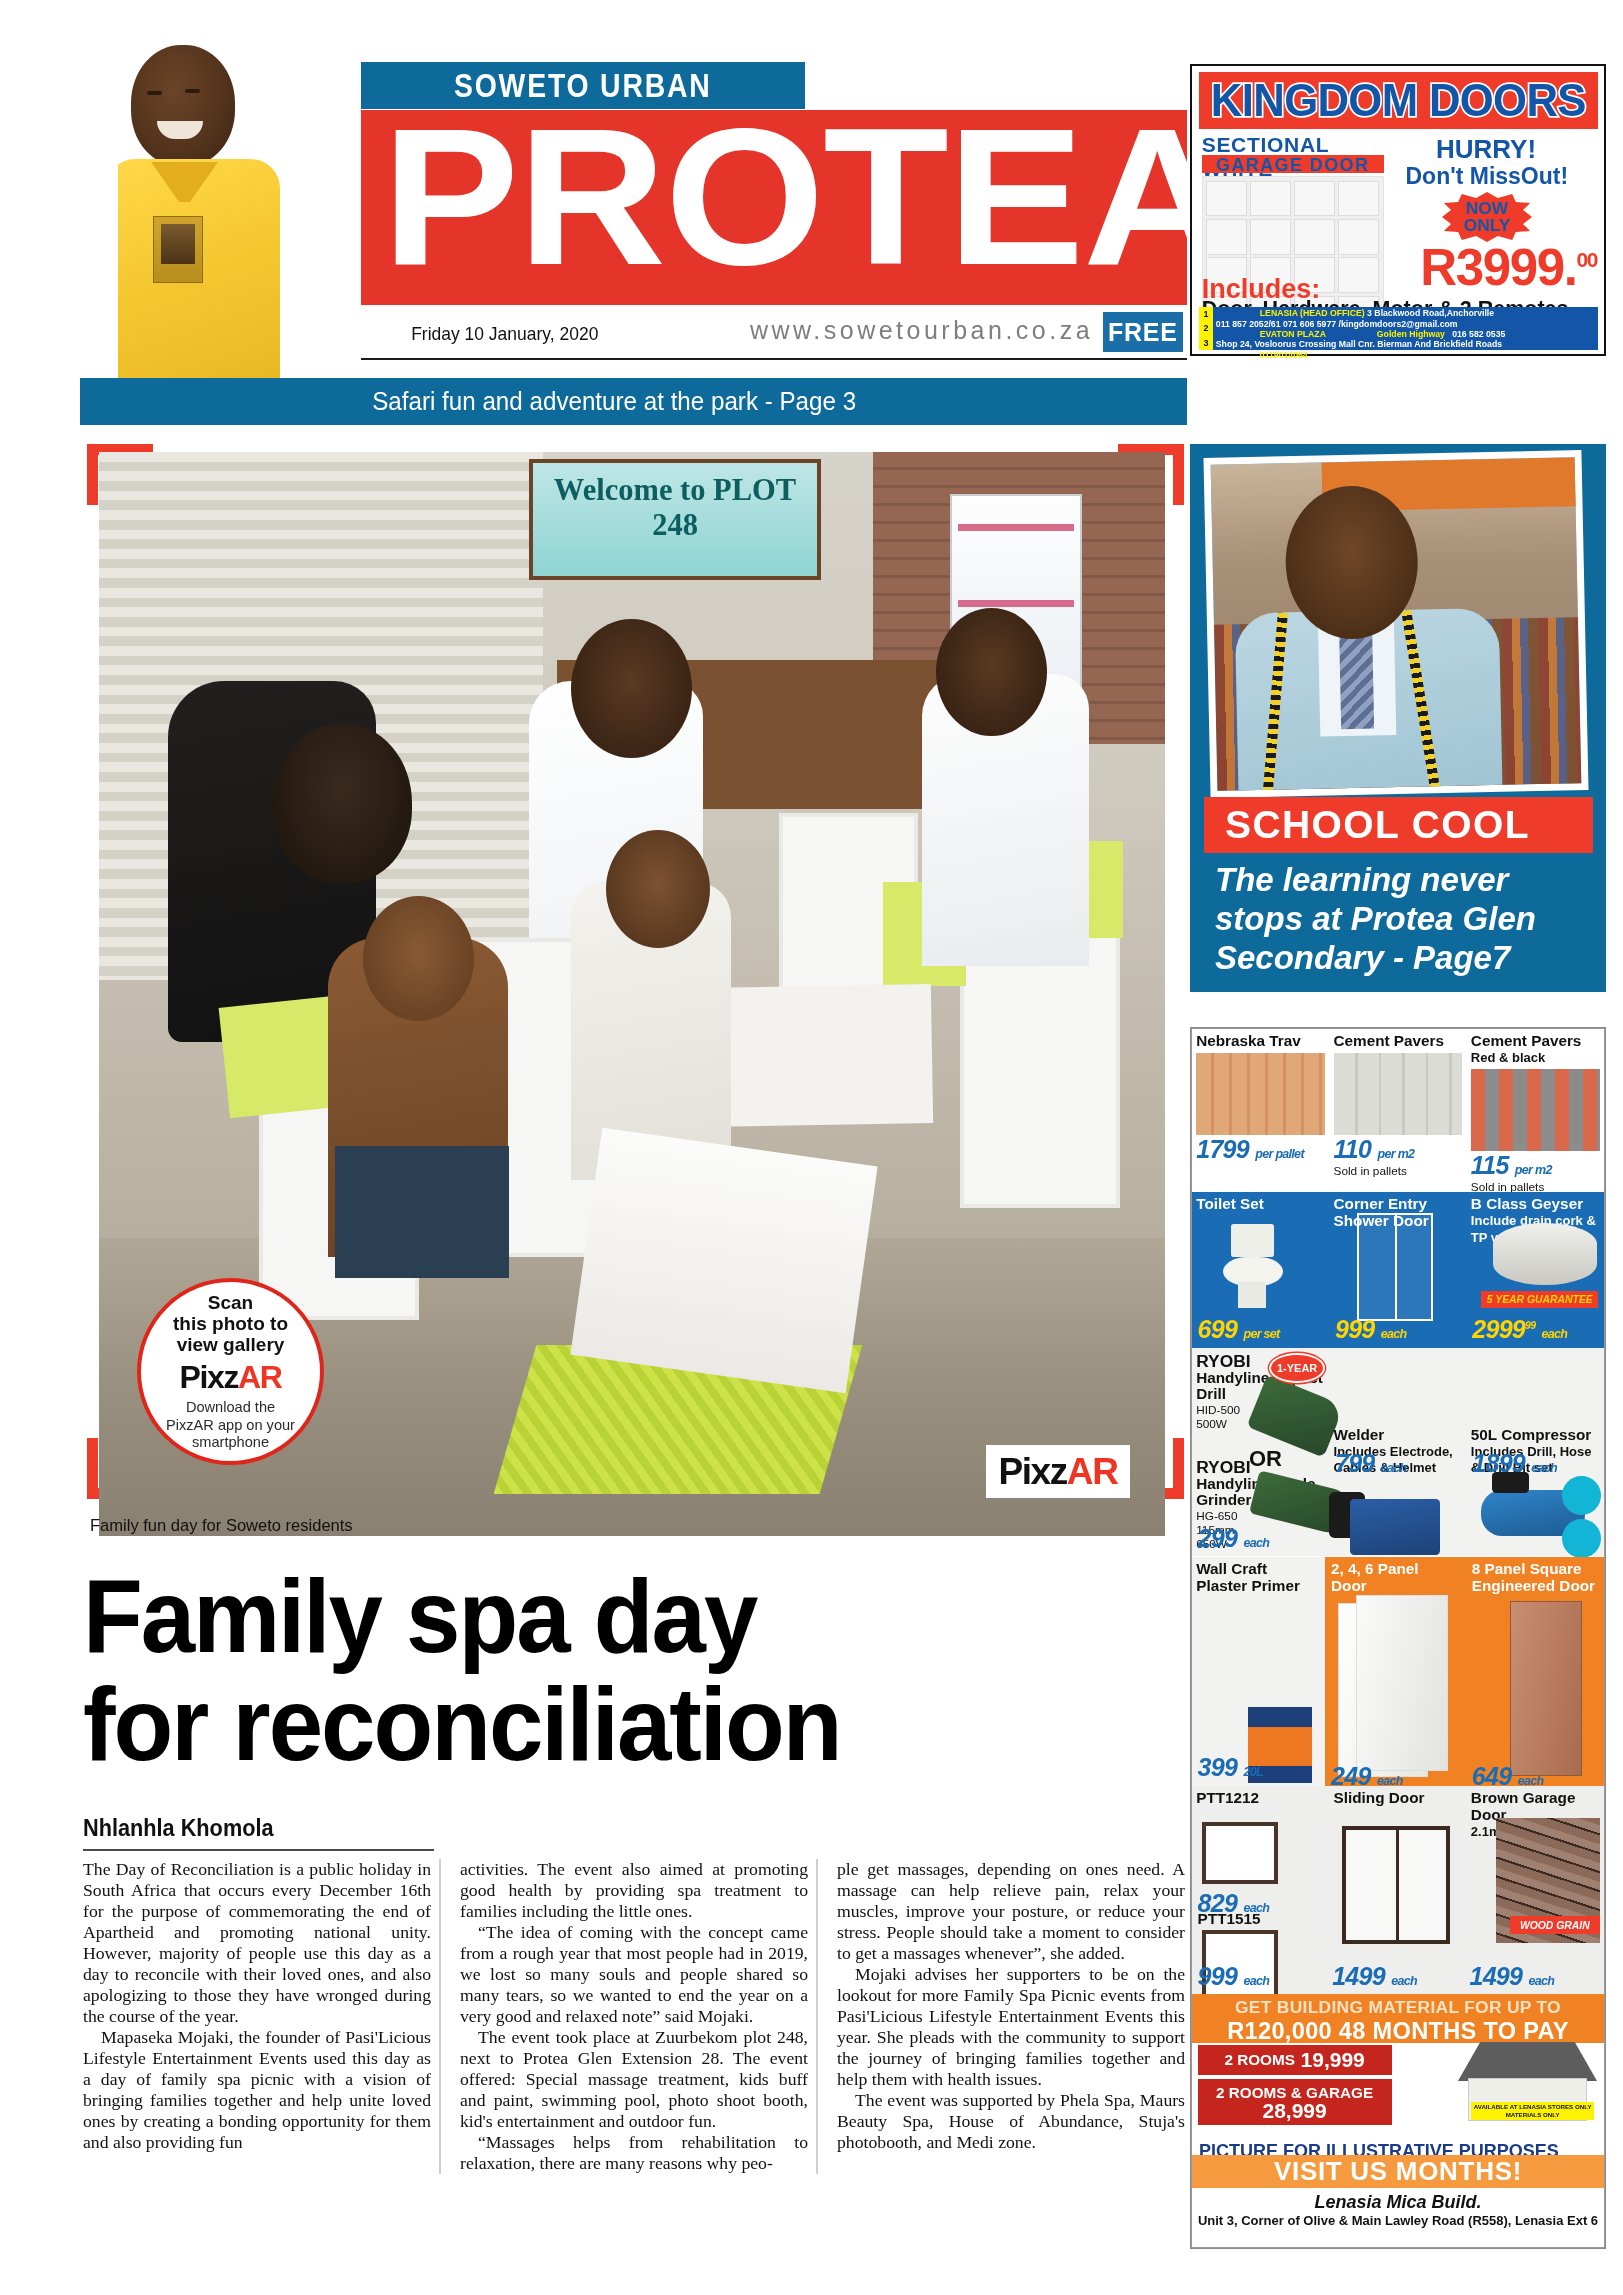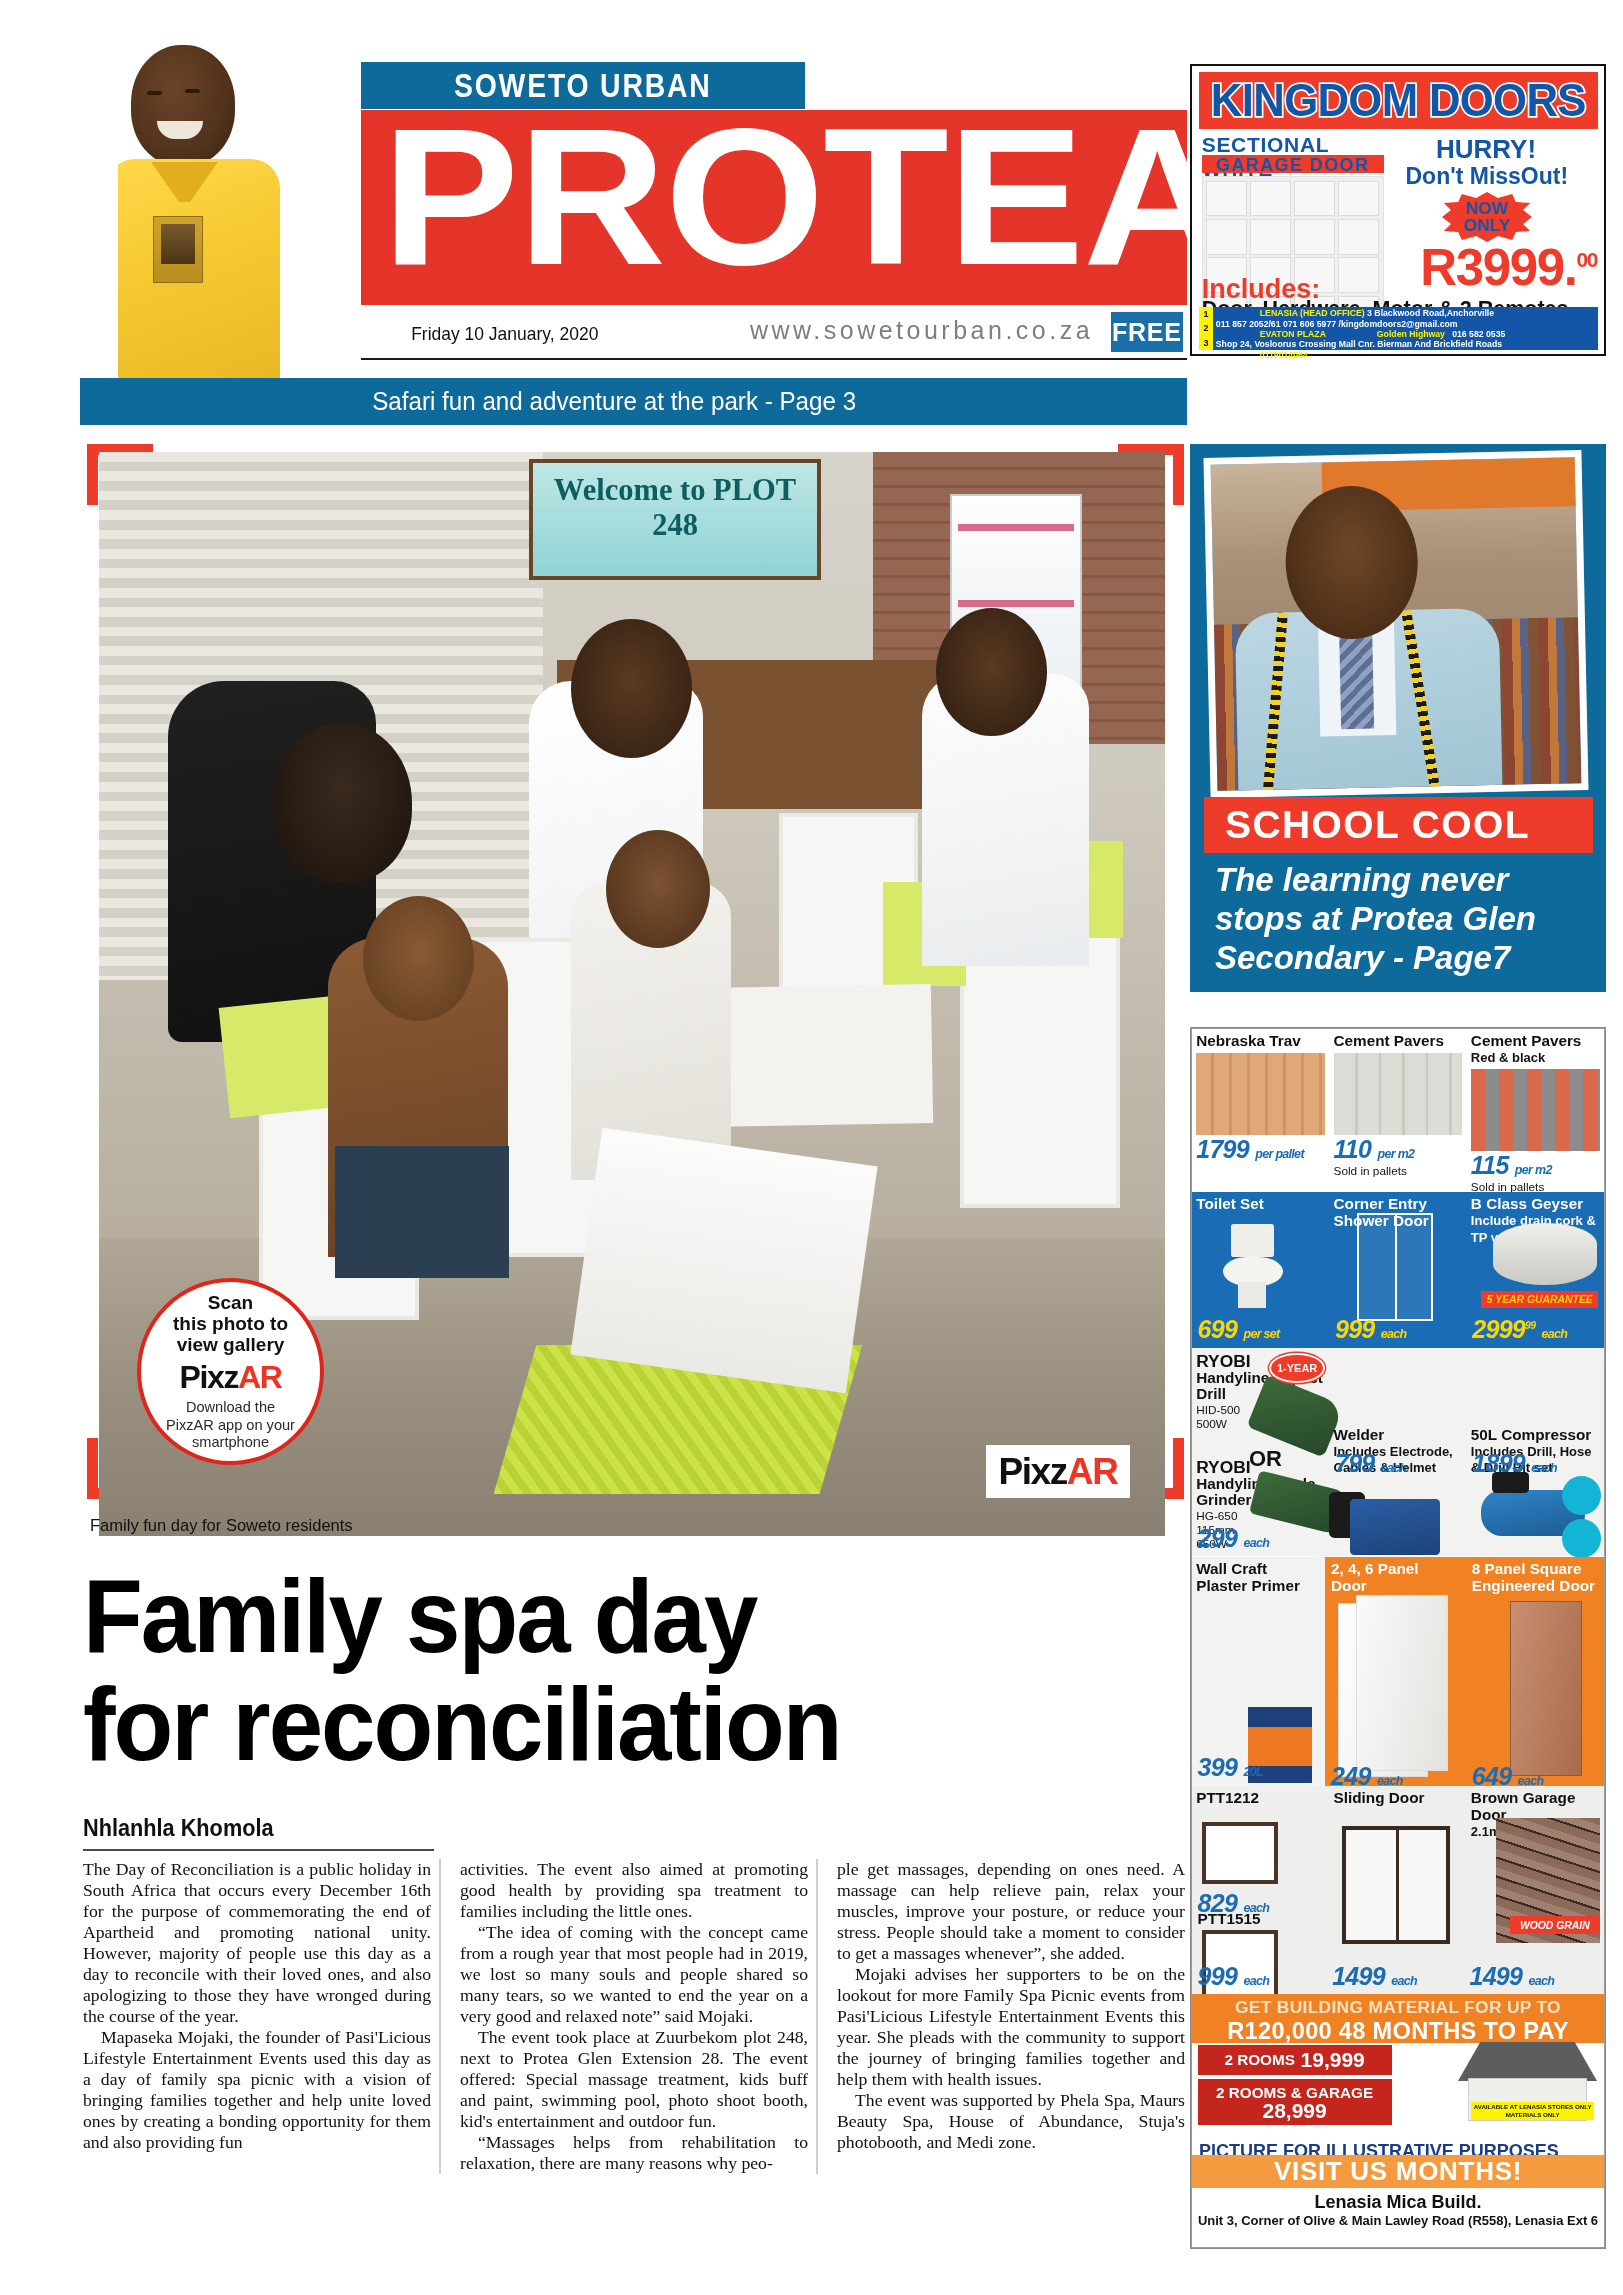--- a/index.html
+++ b/index.html
@@ -71,21 +71,21 @@
   .mh-date {
     font-size: 19px; color: #111; margin-left: 42px; white-space: nowrap;
     font-family: "Liberation Sans Narrow","Liberation Sans",sans-serif; transform: scaleX(0.92);
   }
   .mh-url {
     position:absolute; left: 389px; top: 4.2px;
     font-size: 25px; color: #7e7e7e; letter-spacing: 3.5px; white-space: nowrap;
     font-family: "Liberation Sans","DejaVu Sans",sans-serif;
   }
   .mh-free {
-    position:absolute; right: 4.2px; top: 0px; width: 72px; height: 40px;
+    position:absolute; right: 4.2px; top: 0px; width: 80px; height: 40px;
     background: #1b6fa8; color:#fff; font-weight:bold; font-size: 25px;
     display:flex; align-items:center; justify-content:center; letter-spacing:0.7px;
   }
   .mh-rule { position:absolute; left: 361px; top: 358px; width: 826px; height: 2.1px; background:#1a1a1a; }
 
   
   .banner {
     position:absolute; left: 80px; top: 378px; width: 1107px; height: 47px;
     background: #0d6a9b; display:flex; align-items:center;
   }
@@ -454,21 +454,21 @@
   .m-avail { position:absolute; right: 9.7px; top: 60px; background:#fdf200; color:#111;
     font-weight:bold; font-size: 6.2px; text-align:center; padding: 1.4px 2.8px; line-height: 7.6px; }
   .m-illus { position:absolute; left: 7px; top: 86px; color:#1a3b8a; font-weight:bold; font-size: 18px;
     font-family:"Liberation Sans Narrow","Liberation Sans",sans-serif;margin-top:13px; }
 
   .m-visit { top: 1126px; height: 33px; background:#f59a3e; display:flex; align-items:center; justify-content:center; }
   .m-visit span { color:#fff; font-weight:bold; font-size: 26px; letter-spacing:0.7px;
     font-family:"Liberation Sans Narrow","Liberation Sans",sans-serif; }
 
   .m-stores { top: 1159px; height: 108px; background:#fff; text-align:center; padding-top: 4.2px; }
-  .m-store-name { font-weight:bold; font-size: 18px; color:#111; }
+  .m-store-name { font-weight:bold; font-size: 18px; color:#111;font-style:italic; }
   .m-store-addr { font-size: 13px; color:#111; font-weight:bold; }
 </style>
 </head>
 <body>
 
 <div class="page">
 
   <div class="masthead">
     <div class="mh-blue">
       <span>SOWETO URBAN</span>

